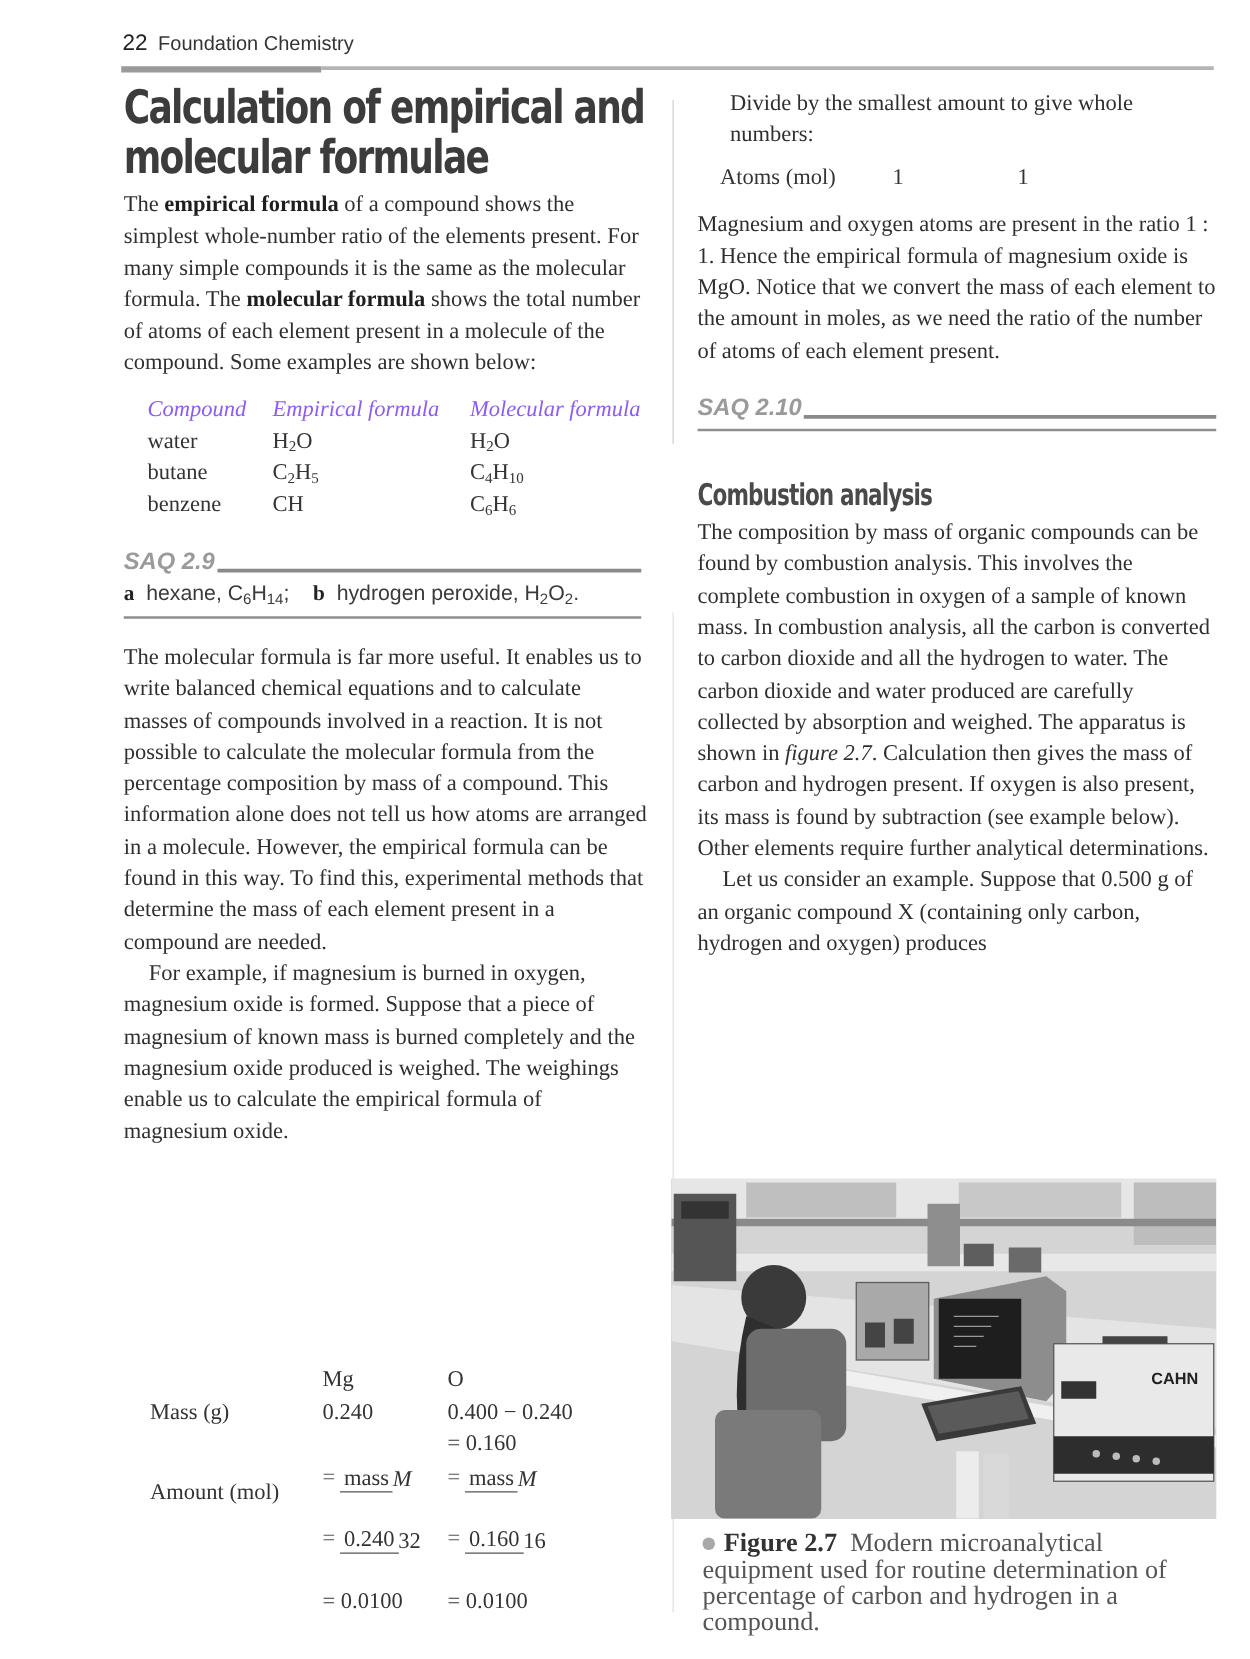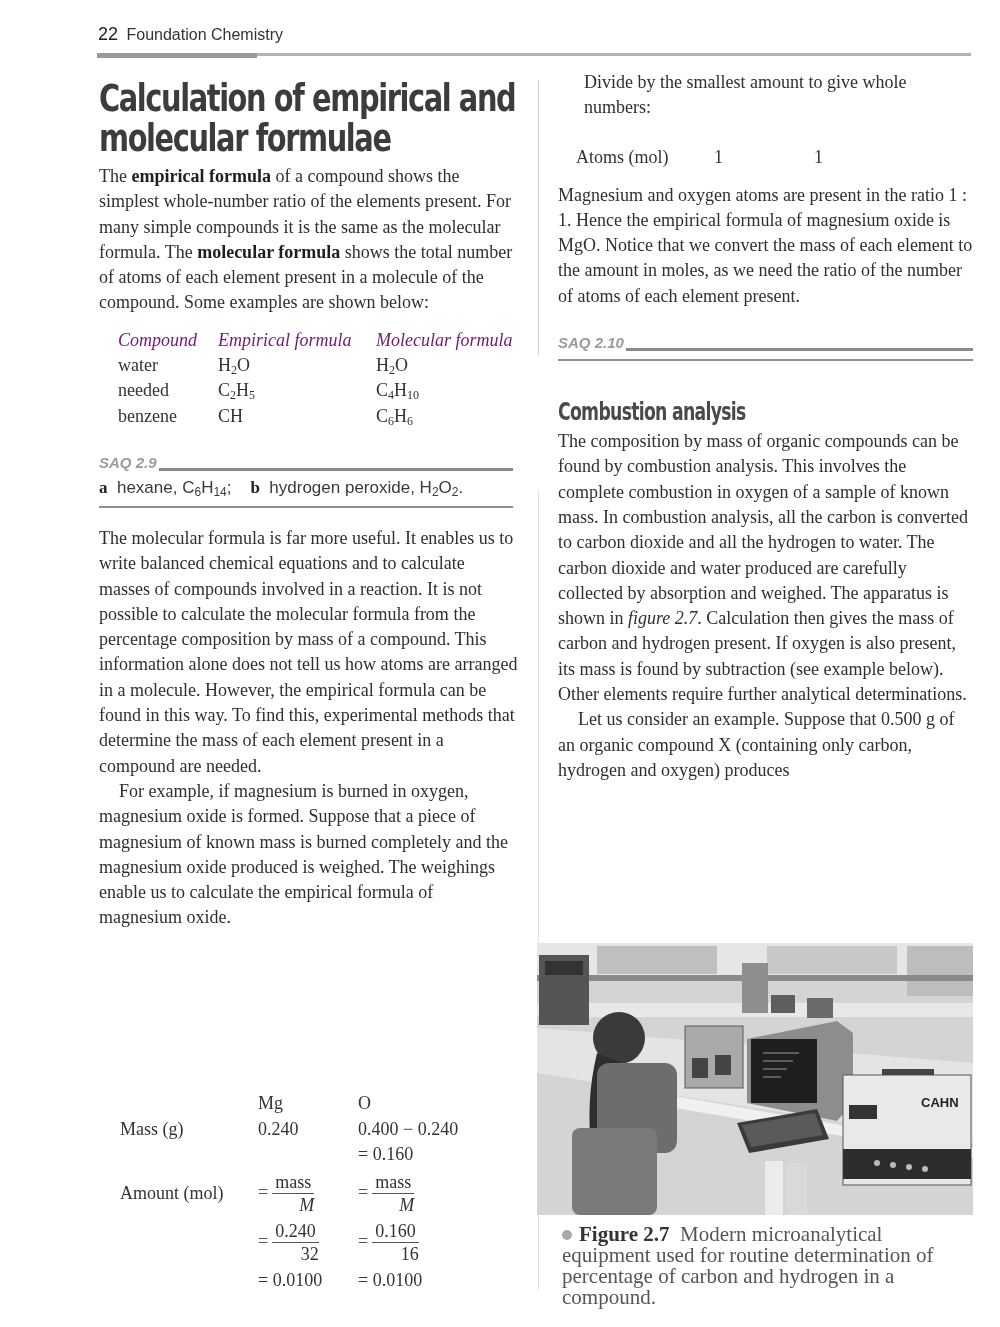--- a/index.html
+++ b/index.html
@@ -7,56 +7,56 @@
          font-family: "DejaVu Serif", "Liberation Serif", serif; }
 
   
   .running-head { position: absolute; left: 98px; top: 24px; font-family: "Liberation Sans", sans-serif;
                   font-size: 16px; color: #333; }
   .running-head .pg { font-size: 18px; margin-right: 4px; color: #222; }
   .head-rule-thick { position: absolute; left: 97px; top: 53px; width: 160px; height: 5px; background: #9a9a9a; }
   .head-rule-thin { position: absolute; left: 257px; top: 53px; width: 714px; height: 3px; background: #b5b5b5; }
 
   .col { position: absolute; }
-  .col-left { left: 99px; top: 79px; width: 420px; }
+  .col-left { left: 99px; top: 66px; width: 420px; }
   .col-right { left: 558px; top: 70px; width: 415px; }
 
   .vrule { position: absolute; left: 538px; width: 1px; background: #cfcfcf; }
 
   h1.title { margin: 0; font-family: "DejaVu Sans", "Liberation Sans", sans-serif; font-weight: bold;
              font-size: 37px; line-height: 40px; color: #3c3c3c; letter-spacing: -1.8px;
              transform: scaleX(0.78); transform-origin: left top; width: 540px; }
   h2.sec { margin: 0; font-family: "DejaVu Sans", "Liberation Sans", sans-serif; font-weight: bold;
            font-size: 24px; line-height: 30px; color: #4a4a4a; letter-spacing: -1px;
            transform: scaleX(0.72); transform-origin: left top; width: 320px; }
 
   p.body { margin: 0; font-family: "Liberation Serif", serif; font-size: 18px; line-height: 25.3px; color: #2f2f2f; }
   p.body.indent { text-indent: 20px; }
   b { font-weight: bold; color: #1e1e1e; }
 
   
   table.ex { border-collapse: collapse; font-family: "Liberation Serif", serif; font-size: 18px; color: #333; }
   table.ex td { padding: 0; height: 25.3px; vertical-align: top; }
-  table.ex .hd { font-style: italic; color: #701a75; }
+  table.ex .hd { font-style: italic; color: #8b5cf6; }
   sub { font-size: 12px; line-height: 0; vertical-align: -3px; }
 
   
   .saq-head { display: flex; align-items: flex-end; height: 22px; }
   .saq-label { font-family: "Liberation Sans", sans-serif; font-style: italic; font-weight: bold;
-               font-size: 15px; color: #9a9a9a; line-height: 20px; white-space: nowrap; text-align: center; }
+               font-size: 19px; color: #9a9a9a; line-height: 20px; white-space: nowrap; text-align: center; }
   .saq-line { flex: 1; height: 3px; background: #8a8a8a; margin-left: 2px; margin-bottom: 2px; }
   .saq-text { font-family: "Liberation Sans", "DejaVu Sans", sans-serif; font-size: 17px; line-height: 25px; color: #3a3a3a; margin-top: 2px; }
   .saq-text b.q { font-family: "Liberation Serif", serif; font-weight: bold; color: #222; }
   .saq-bottom { height: 2px; background: #8f8f8f; margin-top: 6px; }
 
   
   .calc { position: absolute; left: 120px; top: 1093px; width: 400px; font-family: "Liberation Serif", serif;
           font-size: 18px; color: #333; }
   .calc .row { position: absolute; left: 0; white-space: nowrap; }
-  .frac { display: inline-flex; flex-direction: column; align-items: flex-end; vertical-align: middle; }
+  .frac { display: inline-flex; flex-direction: row; align-items: center; vertical-align: middle; }
   .frac .num { line-height: 22px; padding: 0 3px; border-bottom: 1px solid #555; }
   .frac .den { line-height: 22px; }
   .frac .den.it { font-style: italic; }
   .eq { margin-right: 4px; color: #555; }
 
   
   .figure { position: absolute; left: 537px; top: 943px; width: 436px; height: 272px; overflow: hidden;
             background: #c9c9c9; }
   .caption { position: absolute; left: 562px; top: 1224px; width: 410px; font-family: "Liberation Serif", serif;
              font-size: 21px; line-height: 21px; color: #555; }
@@ -91,21 +91,21 @@
       <td class="hd" style="width:100px;">Compound</td>
       <td class="hd" style="width:158px;">Empirical formula</td>
       <td class="hd">Molecular formula</td>
     </tr>
     <tr>
       <td>water</td>
       <td><span>H</span><sub>2</sub><span>O</span><sub></sub></td>
       <td><span>H</span><sub>2</sub><span>O</span><sub></sub></td>
     </tr>
     <tr>
-      <td>needed</td>
+      <td>butane</td>
       <td><span>C</span><sub>2</sub><span>H</span><sub>5</sub></td>
       <td><span>C</span><sub>4</sub><span>H</span><sub>10</sub></td>
     </tr>
     <tr>
       <td>benzene</td>
       <td><span>CH</span><sub></sub><span></span><sub></sub></td>
       <td><span>C</span><sub>6</sub><span>H</span><sub>6</sub></td>
     </tr>
   </tbody>
     </table>
@@ -165,21 +165,21 @@
         <span class="den">16</span>
       </span>
   </div>
 
   <div class="row" style="top:177px;left:138px;">= 0.0100</div>
   <div class="row" style="top:177px;left:238px;">= 0.0100</div>
 </div>
 
 <div class="col col-right">
   <p class="body" style="margin-left:26px;">Divide by the smallest amount to give whole numbers:</p>
-  <div style="margin:26px 0 0 18px;position:relative;height:28px;font-family:'Liberation Serif',serif;font-size:18px;color:#333;">
+  <div style="margin:10px 0 0 18px;position:relative;height:28px;font-family:'Liberation Serif',serif;font-size:18px;color:#333;">
     <span style="position:absolute;left:0;">Atoms (mol)</span>
     <span style="position:absolute;left:138px;">1</span>
     <span style="position:absolute;left:238px;">1</span>
   </div>
   <p class="body" style="margin-top:8px;">Magnesium and oxygen atoms are present in the ratio 1 : 1. Hence the empirical formula of magnesium oxide is MgO. Notice that we convert the mass of each element to the amount in moles, as we need the ratio of the number of atoms of each element present.</p>
 
   <div style="margin-top:22px;width:415px;">
     <div class="saq-head">
       <span class="saq-label">SAQ 2.10</span>
       <span class="saq-line"></span>

